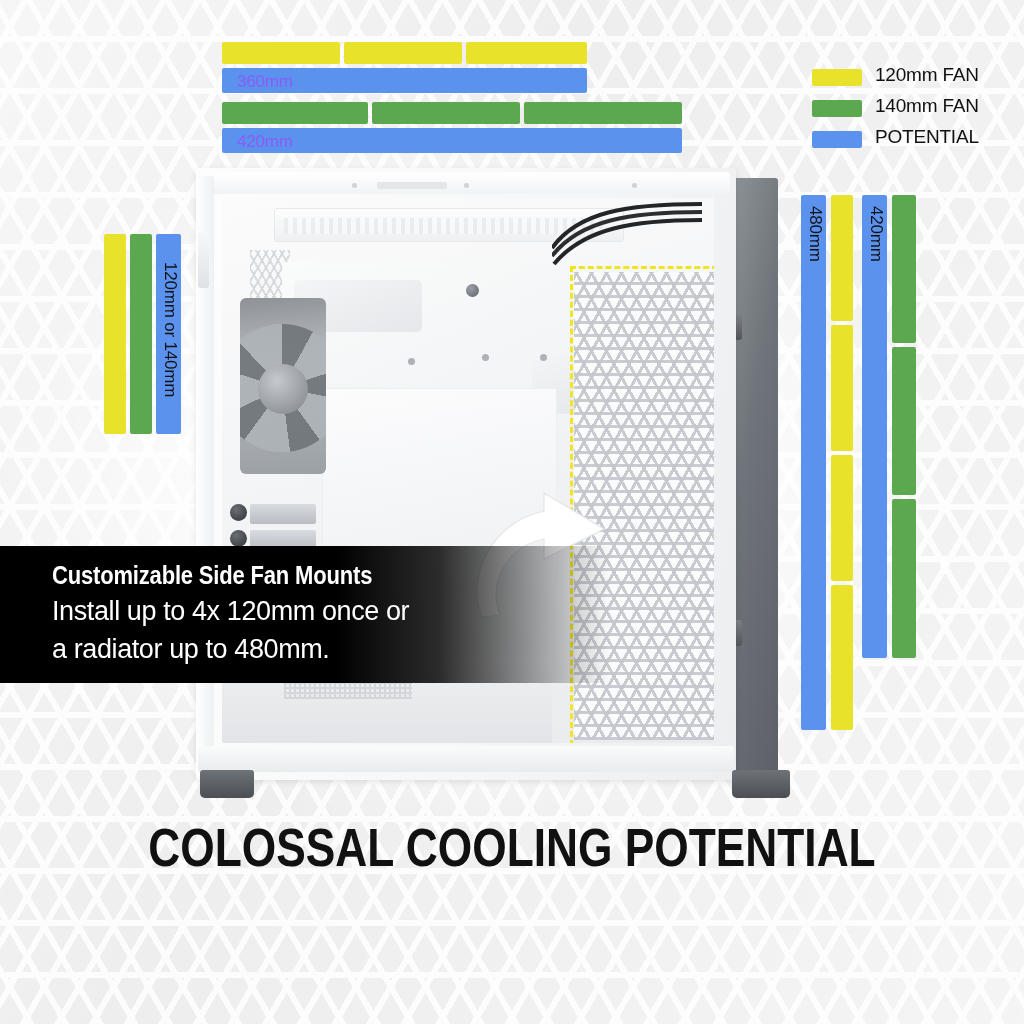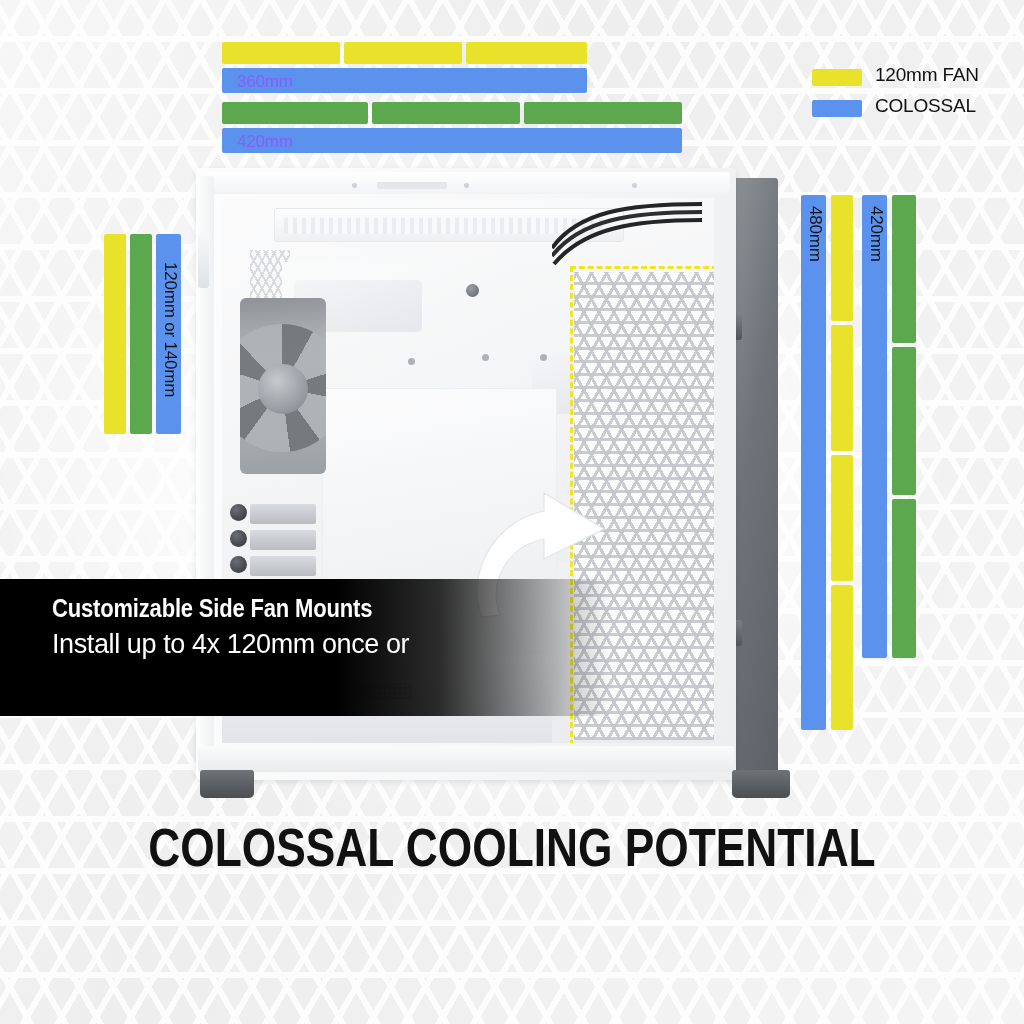--- a/index.html
+++ b/index.html
@@ -186,21 +186,21 @@
     border-radius:3px 3px 5px 5px;
   }
   .foot.left  { left:4px; }
   .foot.right { left:536px; width:58px; }
 
   
   #arrow { position:absolute; left:448px; top:485px; width:190px; height:140px; }
 
   
   #callout {
-    position:absolute; left:0; top:579px; width:610px; height:137px;
+    position:absolute; left:0; top:546px; width:610px; height:137px;
     background:linear-gradient(90deg,#000 0%,#000 55%,rgba(0,0,0,.82) 72%,rgba(0,0,0,0) 100%);
   }
   .callout-h {
     position:absolute; left:52px; top:15px;
     font-size:25px; font-weight:700; color:#fff;
     transform:scaleX(.88); transform-origin:left center;
     letter-spacing:-0.2px;
   }
   .callout-l1, .callout-l2 {
     position:absolute; left:52px;
@@ -245,22 +245,26 @@
     <div class="bar" style="left:222px;top:128px;width:460px;height:25px;background:#5B92ED;"></div>
     <span class="bar-label" style="left:237px;top:132px;">420mm</span>
   </div>
 
   <div id="legend">
     <div class="legend-row">
       <span class="legend-sw" style="background:#E8E32A;"></span>
       <span class="legend-txt">120mm FAN</span>
     </div>
     <div class="legend-row">
+      <span class="legend-sw" style="background:#5BA84F;"></span>
+      <span class="legend-txt">140mm FAN</span>
+    </div>
+    <div class="legend-row">
       <span class="legend-sw" style="background:#5B92ED;"></span>
-      <span class="legend-txt">COLOSSAL</span>
+      <span class="legend-txt">POTENTIAL</span>
     </div>
   </div>
 
   <div>
     <div class="bar" style="left:104px;top:234px;width:22px;height:200px;background:#E8E32A;"></div>
     <div class="bar" style="left:130px;top:234px;width:22px;height:200px;background:#5BA84F;"></div>
     <div class="bar" style="left:156px;top:234px;width:25px;height:200px;background:#5B92ED;"></div>
     <span class="vlabel" style="position:absolute;left:160px;top:262px;">120mm or 140mm</span>
   </div>
 
@@ -361,18 +365,19 @@
 
   <div id="arrow">
     <svg width="190" height="140" viewBox="0 0 190 140">
       <path d="M34 132 C18 96, 40 38, 96 26 L96 8 L156 44 L96 74 L96 54 C58 62, 40 98, 52 130 Z" fill="#ffffff" stroke="#e3e5e8" stroke-width="1.2"></path>
     </svg>
   </div>
 
   <div id="callout">
     <div class="callout-h">Customizable Side Fan Mounts</div>
     <div class="callout-l1">Install up to 4x 120mm once or</div>
+    <div class="callout-l2">a radiator up to 480mm.</div>
   </div>
 
   <div id="bottom">
     <div class="headline">COLOSSAL COOLING POTENTIAL</div>
   </div>
 </div>
 
 </body></html>

